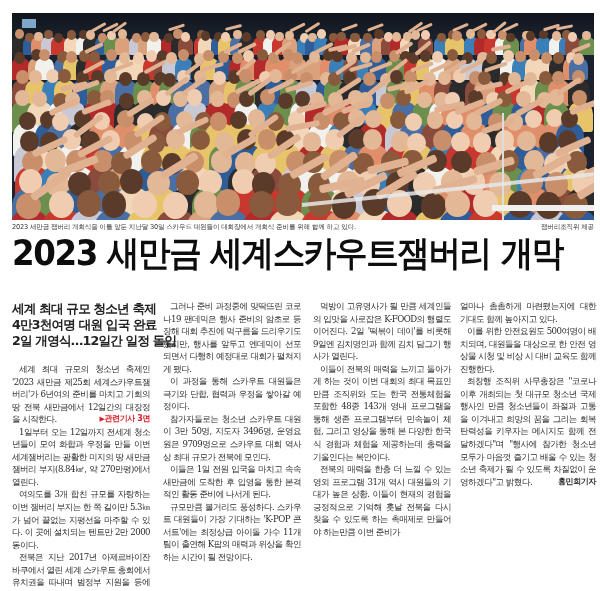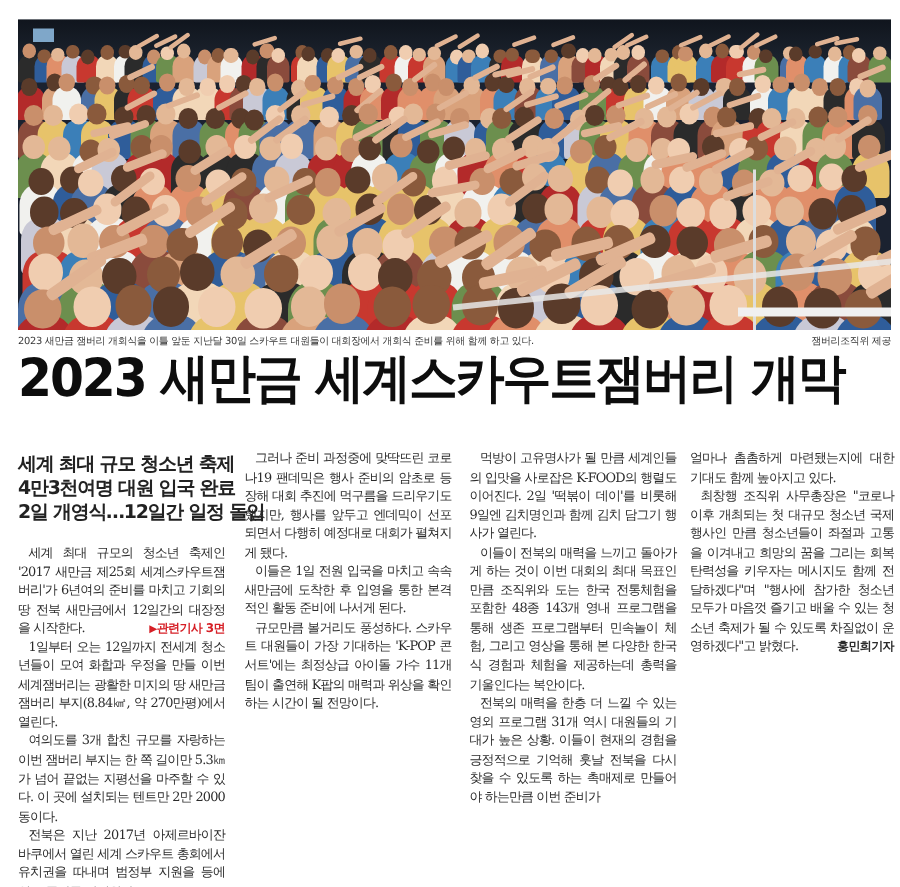--- a/index.html
+++ b/index.html
@@ -758,37 +758,40 @@
 
 <h1 class="headline">2023 새만금 세계스카우트잼버리 개막</h1>
 
 <div class="subheads">
   <div>세계 최대 규모 청소년 축제</div>
   <div>4만3천여명 대원 입국 완료</div>
   <div>2일 개영식…12일간 일정 돌입</div>
 </div>
 
 <div class="col col1">
-  <p><span>세계 최대 규모의 청소년 축제인 '2017 새만금 제25회 세계스카우트잼버리'가 6년여의 준비를 마치고 기회의 땅 전북 새만금에서 12일간의 대장정을 시작한다.</span>
+  <p><span>세계 최대 규모의 청소년 축제인 '2023 새만금 제25회 세계스카우트잼버리'가 6년여의 준비를 마치고 기회의 땅 전북 새만금에서 12일간의 대장정을 시작한다.</span>
     <span class="ref"><span class="tri">▶</span><span>관련기사 3면</span></span>
   </p>
   <p>1일부터 오는 12일까지 전세계 청소년들이 모여 화합과 우정을 만들 이번 세계잼버리는 광활한 미지의 땅 새만금 잼버리 부지(8.84㎢, 약 270만평)에서 열린다.</p>
   <p>여의도를 3개 합친 규모를 자랑하는 이번 잼버리 부지는 한 쪽 길이만 5.3㎞가 넘어 끝없는 지평선을 마주할 수 있다. 이 곳에 설치되는 텐트만 2만 2000동이다.</p>
   <p>전북은 지난 2017년 아제르바이잔 바쿠에서 열린 세계 스카우트 총회에서 유치권을 따내며 범정부 지원을 등에 업고 준비를 이어왔다.</p>
 </div>
 
 <div class="col col2">
   <p>그러나 준비 과정중에 맞딱뜨린 코로나19 팬데믹은 행사 준비의 암초로 등장해 대회 추진에 먹구름을 드리우기도 했지만, 행사를 앞두고 엔데믹이 선포되면서 다행히 예정대로 대회가 펼쳐지게 됐다.</p>
+  <p>이 과정을 통해 스카우트 대원들은 극기와 단합, 협력과 우정을 쌓아갈 예정이다.</p>
+  <p>참가자들로는 청소년 스카우트 대원이 3만 50명, 지도자 3496명, 운영요원은 9709명으로 스카우트 대회 역사상 최대 규모가 전북에 모인다.</p>
   <p>이들은 1일 전원 입국을 마치고 속속 새만금에 도착한 후 입영을 통한 본격적인 활동 준비에 나서게 된다.</p>
   <p>규모만큼 볼거리도 풍성하다. 스카우트 대원들이 가장 기대하는 'K-POP 콘서트'에는 최정상급 아이돌 가수 11개팀이 출연해 K팝의 매력과 위상을 확인하는 시간이 될 전망이다.</p>
 </div>
 
 <div class="col col3">
   <p>먹방이 고유명사가 될 만큼 세계인들의 입맛을 사로잡은 K-FOOD의 행렬도 이어진다. 2일 '떡볶이 데이'를 비롯해 9일엔 김치명인과 함께 김치 담그기 행사가 열린다.</p>
   <p>이들이 전북의 매력을 느끼고 돌아가게 하는 것이 이번 대회의 최대 목표인 만큼 조직위와 도는 한국 전통체험을 포함한 48종 143개 영내 프로그램을 통해 생존 프로그램부터 민속놀이 체험, 그리고 영상을 통해 본 다양한 한국식 경험과 체험을 제공하는데 총력을 기울인다는 복안이다.</p>
   <p>전북의 매력을 한층 더 느낄 수 있는 영외 프로그램 31개 역시 대원들의 기대가 높은 상황. 이들이 현재의 경험을 긍정적으로 기억해 훗날 전북을 다시 찾을 수 있도록 하는 촉매제로 만들어야 하는만큼 이번 준비가</p>
 </div>
 
 <div class="col col4">
   <p style="text-indent:0">얼마나 촘촘하게 마련됐는지에 대한 기대도 함께 높아지고 있다.</p>
+  <p>이를 위한 안전요원도 500여명이 배치되며, 대원들을 대상으로 한 안전 영상물 시청 및 비상 시 대비 교육도 함께 진행한다.</p>
   <p><span>최창행 조직위 사무총장은 "코로나 이후 개최되는 첫 대규모 청소년 국제 행사인 만큼 청소년들이 좌절과 고통을 이겨내고 희망의 꿈을 그리는 회복 탄력성을 키우자는 메시지도 함께 전달하겠다"며 "행사에 참가한 청소년 모두가 마음껏 즐기고 배울 수 있는 청소년 축제가 될 수 있도록 차질없이 운영하겠다"고 밝혔다.</span>
     <span class="byline">홍민희기자</span></p>
 </div>
 
 </body></html>

